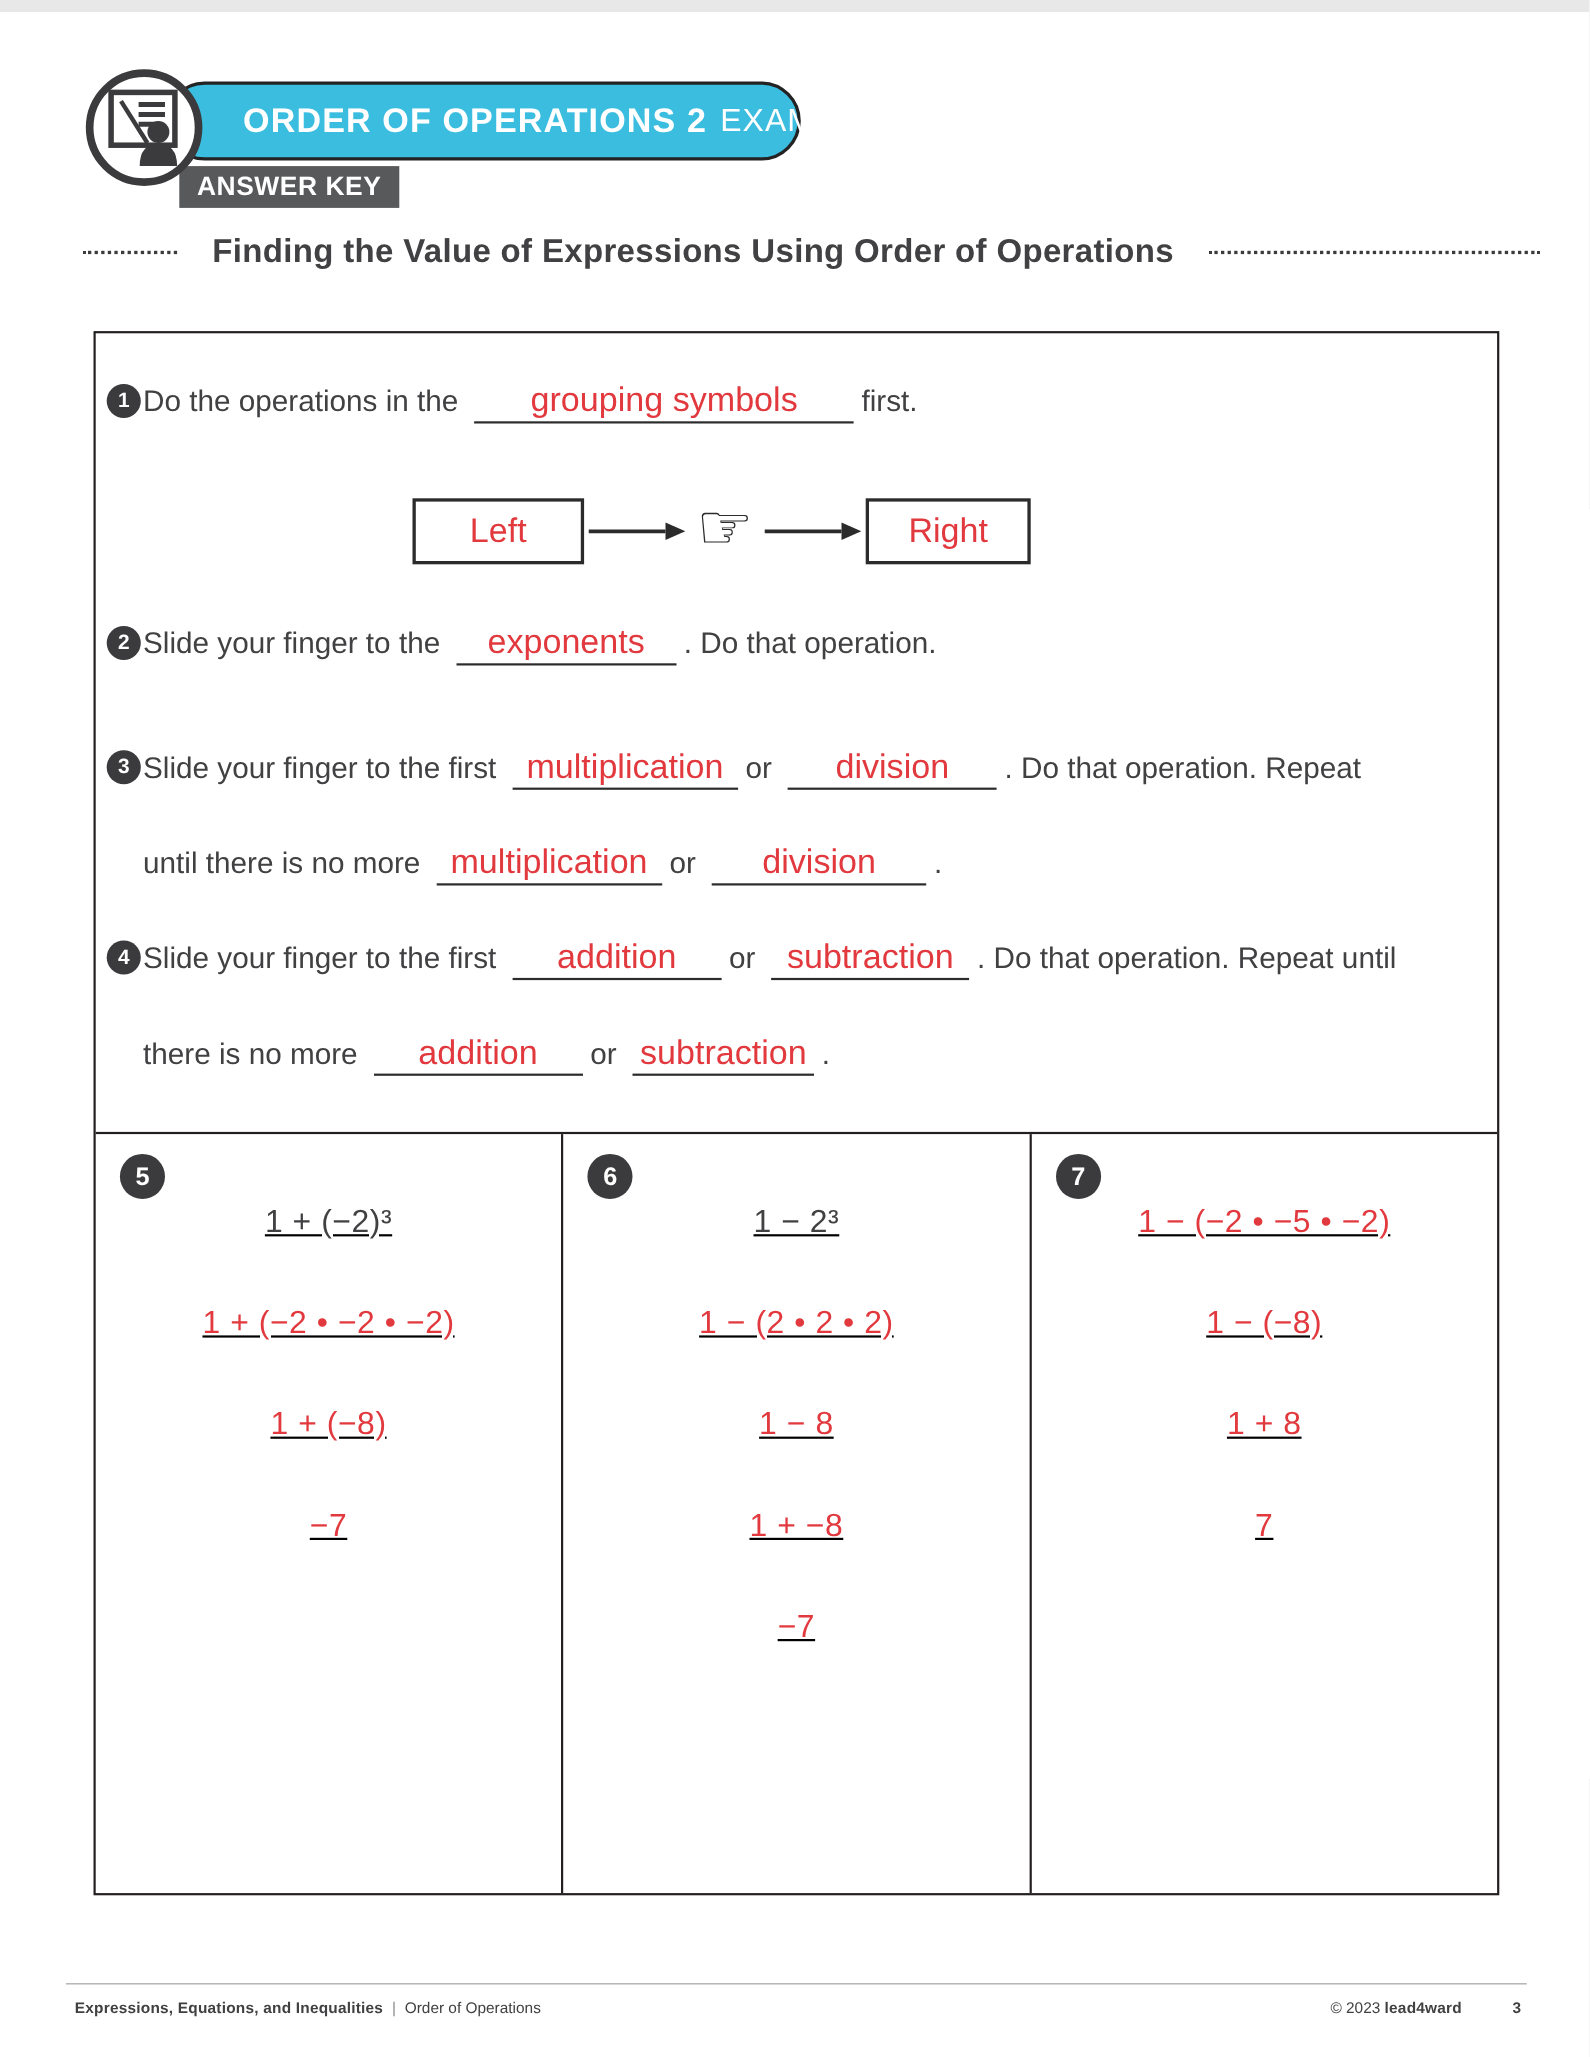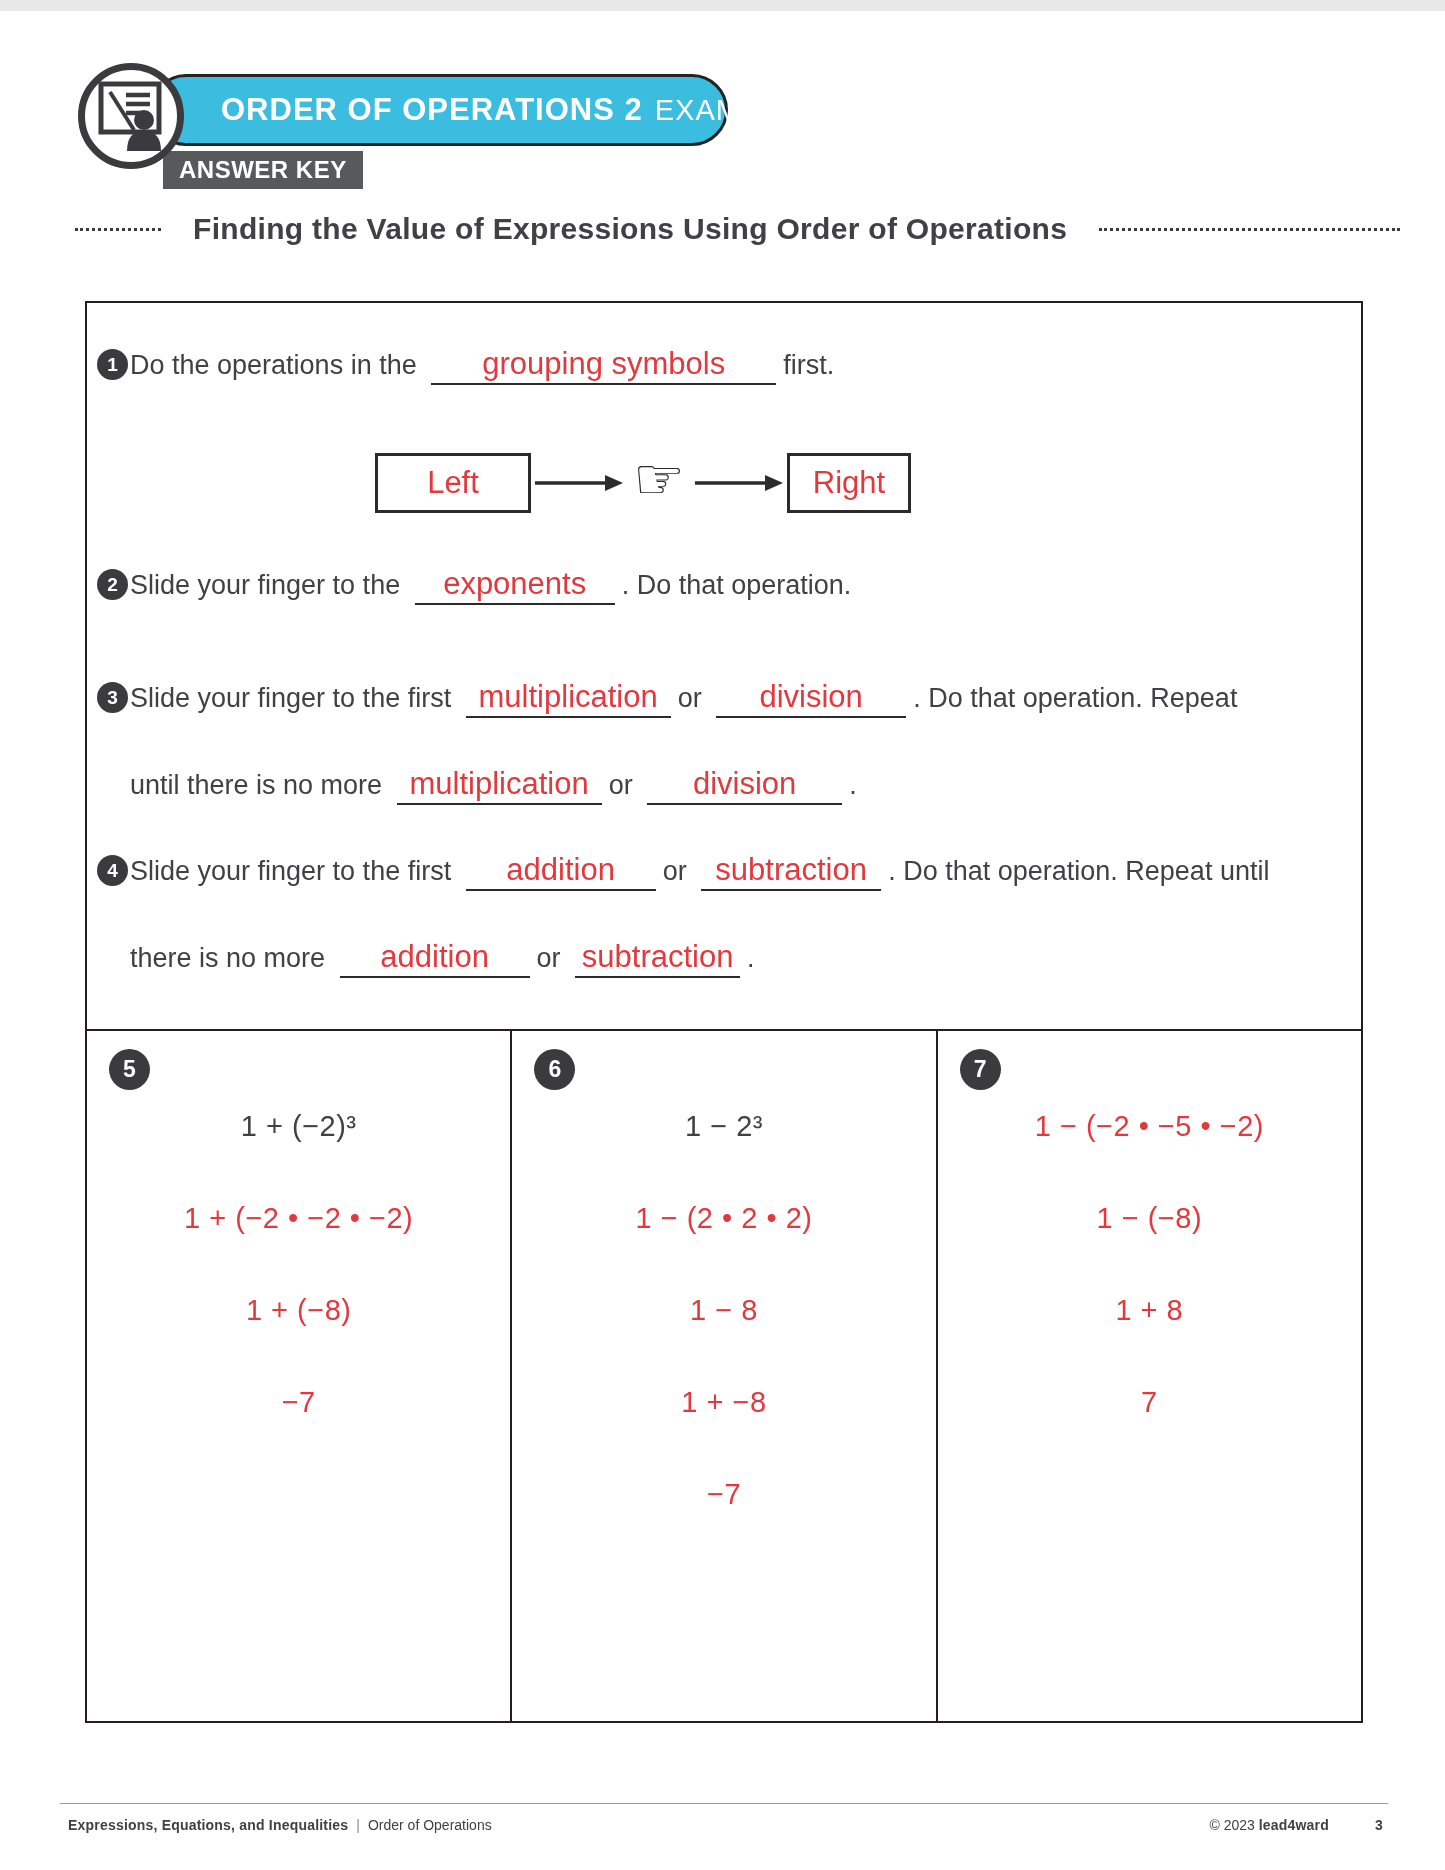--- a/index.html
+++ b/index.html
@@ -43,34 +43,34 @@
     color:#fff;font-weight:bold;font-size:19px;display:flex;align-items:center;justify-content:center;}
   .blank{display:inline-block;border-bottom:2.5px solid var(--line);text-align:center;margin:0 7px;
     vertical-align:baseline;line-height:36px;}
   .blank .answer{color:var(--red);font-size:31px;text-align:right;}
 
   
   .diagram-row{position:absolute;top:150px;left:288px;display:flex;align-items:center;}
   .lr-box{height:60px;border:3px solid var(--line);display:flex;align-items:center;justify-content:center;
     color:var(--red);font-size:31px;background:#fff;}
   .lr-box.left{width:156px;}
-  .lr-box.right{width:124px;}
+  .lr-box.right{width:150px;}
   .arrow{display:block;margin:0 4px;}
   .arrow line{stroke:var(--line);stroke-width:3.5;}
   .arrow polygon{fill:var(--line);}
   .hand{font-family:"DejaVu Sans",sans-serif;font-size:58px;color:var(--line);line-height:1;margin:0 6px;
     transform:translateY(-4px);}
 
   
   .examples-area{display:flex;height:690px;}
   .example-col{flex:1;position:relative;border-right:2px solid #231f20;}
   .example-col:last-child{border-right:none;}
   .ex-badge{position:absolute;left:22px;top:18px;width:41px;height:41px;background:var(--badge);border-radius:50%;
     color:#fff;font-weight:bold;font-size:23px;display:flex;align-items:center;justify-content:center;}
-  .ex-lines{padding-top:49px;}
+  .ex-lines{padding-top:34px;text-decoration:underline;}
   .ex-line{height:92px;display:flex;align-items:center;justify-content:center;font-size:29px;letter-spacing:.5px;}
   .ex-line.problem{color:var(--dark);}
   .ex-line.work{color:var(--red);}
 
   
   .footer-rule{position:absolute;left:60px;right:57px;top:1792px;border-top:1.5px solid #9b9b9b;}
   .footer{position:absolute;left:68px;right:62px;top:1806px;display:flex;justify-content:space-between;
     align-items:baseline;font-size:14px;color:var(--dark);}
   .footer .sep{color:#8a8a8a;font-weight:400;margin:0 8px;}
   .footer-right{display:flex;gap:46px;align-items:baseline;}

